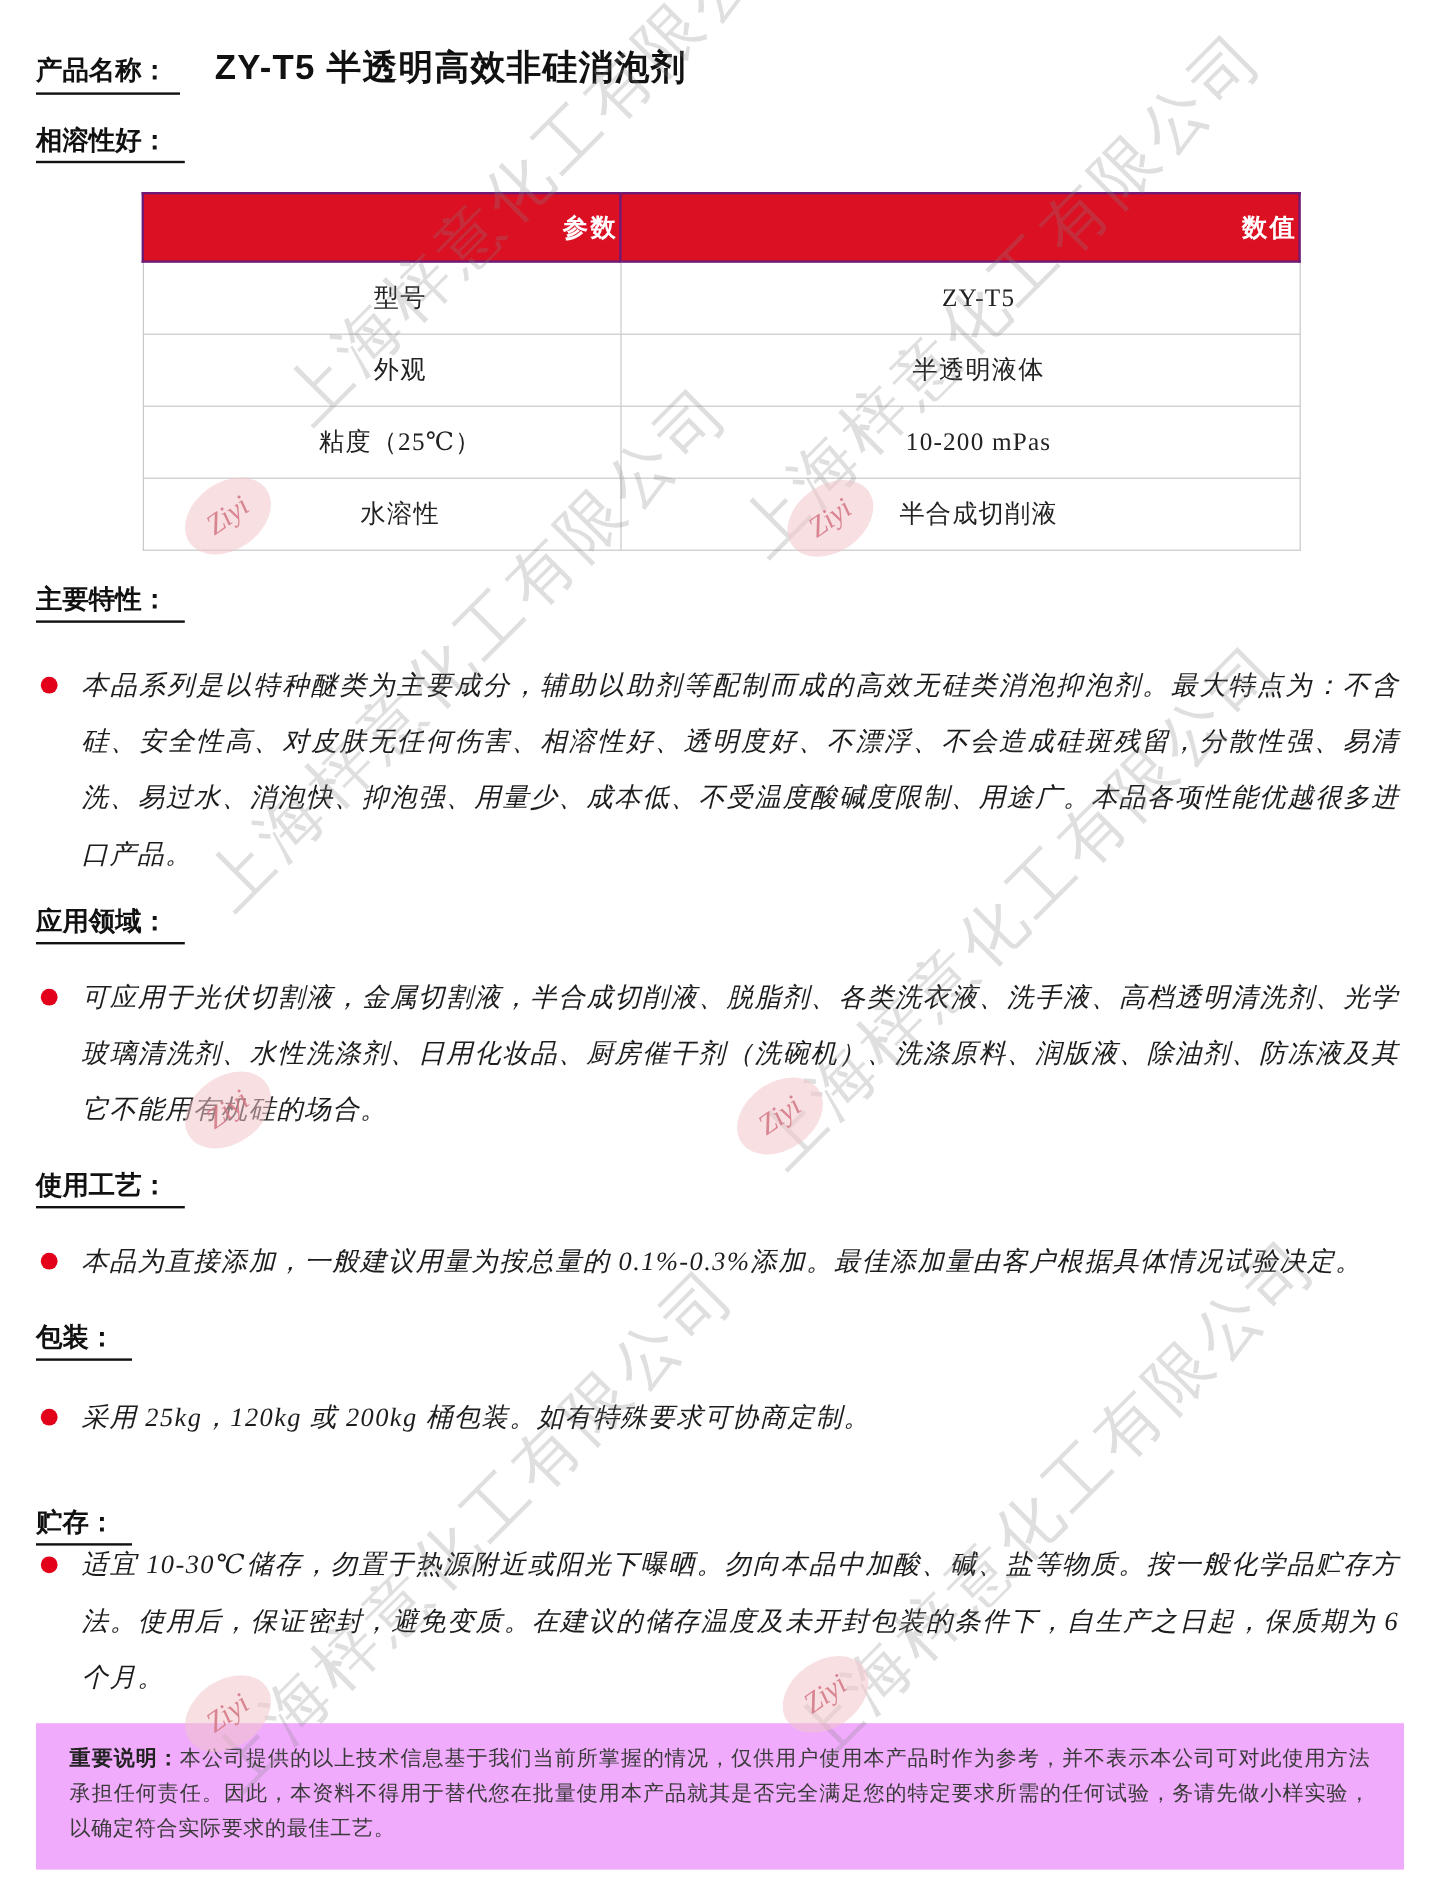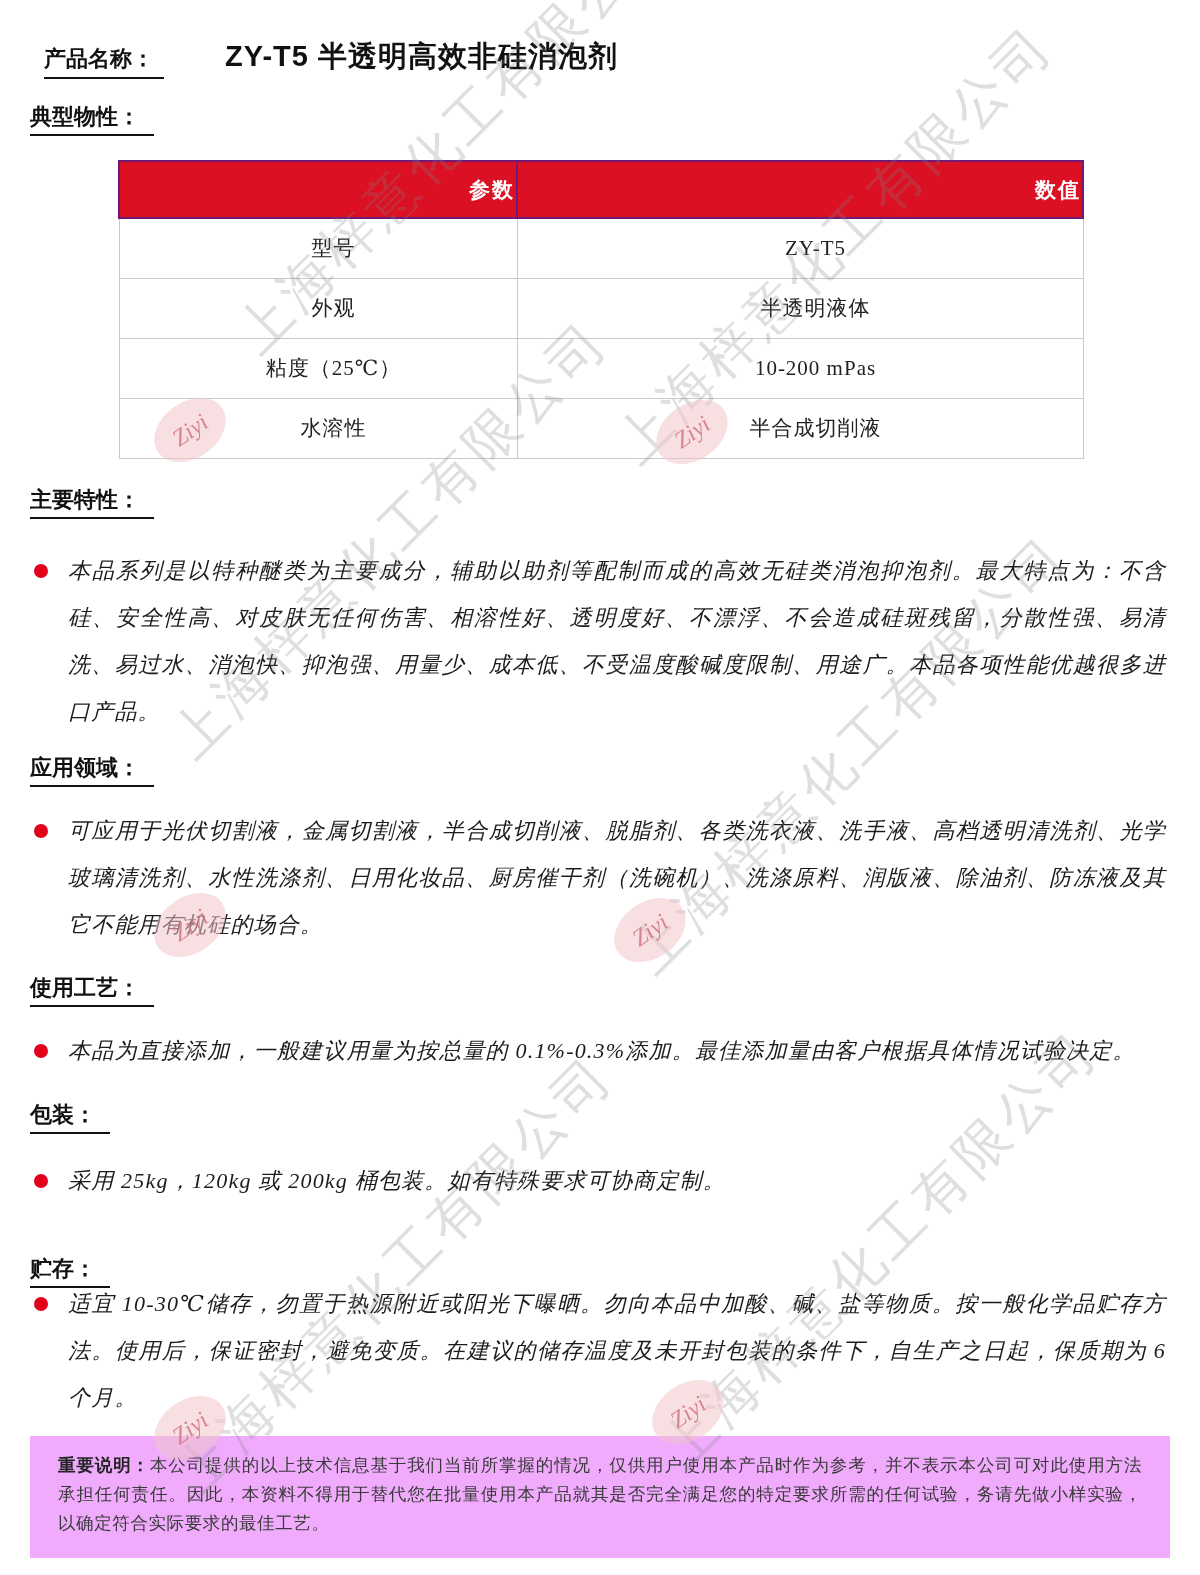--- a/index.html
+++ b/index.html
@@ -9,22 +9,22 @@
     background: #ffffff;
     position: relative;
     overflow: hidden;
     font-family: "Liberation Serif", "DejaVu Serif", serif;
     color: #1c1c1c;
   }
   .page { position: absolute; inset: 0; }
 
   
   .header-line {
-    position: absolute; top: 24px; left: 44px;
-    display: flex; align-items: baseline; gap: 48px;
+    position: absolute; top: 24px; left: 30px;
+    display: flex; align-items: baseline; gap: 16px;
     white-space: nowrap;
   }
   .product-label {
     font-family: "Liberation Sans", "DejaVu Sans", sans-serif;
     font-size: 22px; font-weight: bold; color: #111;
     border-bottom: 2px solid #111;
     padding: 0 10px 3px 0;
   }
   .product-title {
     margin: 13px;
@@ -141,21 +141,21 @@
 </head>
 <body>
 
 <div class="page">
 
   <div class="header-line">
     <span class="product-label">产品名称：</span>
     <h1 class="product-title">ZY-T5 半透明高效非硅消泡剂</h1>
   </div>
 
-  <h2 class="sec-h" style="top:104px">典型物性：</h2>
+  <h2 class="sec-h" style="top:104px">相溶性好：</h2>
 
   <table class="props-table">
     <colgroup>
         <col class="c1">
         <col class="c2">
       </colgroup>
     <thead>
       <tr>
         <th>参数</th>
         <th>数值</th>

